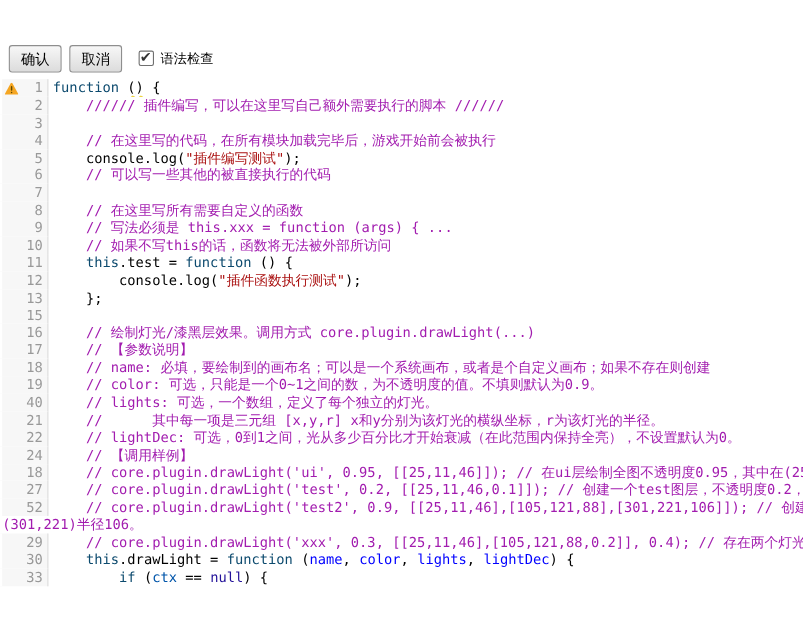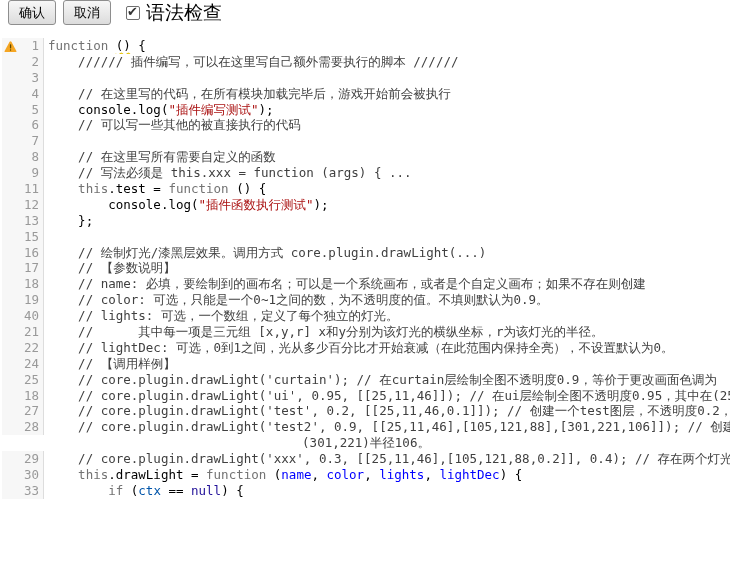--- a/index.html
+++ b/index.html
@@ -6,23 +6,24 @@
   html, body { margin: 0; padding: 0; }
   body {
     width: 730px; height: 571px; overflow: hidden;
     background: #fff;
     font-family: "Liberation Sans", sans-serif;
   }
 
   
   .toolbar {
     height: 38px;
-    display: flex; align-items: flex-start;
+    display: flex; align-items: center;
     padding: 0 8px; gap: 7px;
     background: #fff;
+    margin-top: 34px;
   }
   .btn {
     font-family: "Liberation Sans", sans-serif;
     font-size: 13px; color: #000;
     padding: 4px 10px;
     border: 1px solid #8e8e8e; border-radius: 3px;
     background: linear-gradient(#f7f7f7, #dcdcdc);
     cursor: pointer; line-height: 15px;
   }
   .checkbox-wrap {
@@ -31,21 +32,21 @@
   }
   .checkbox {
     width: 14px; height: 14px;
     border: 1px solid #6f6f6f; border-radius: 2px;
     background: #fff; position: relative;
   }
   .checkbox .mark {
     position: absolute; left: 0px; top: -3px;
     font-size: 13px; color: #333;
   }
-  .checkbox-label { font-size: 19px; color: #000; }
+  .checkbox-label { font-size: 12px; color: #000; }
 
   
   .editor {
     position: relative;
     width: 730px;
     font-family: "DejaVu Sans Mono", monospace;
     font-size: 12.5px;
     line-height: 15.9px;
     cursor: text;
   }
@@ -60,25 +61,25 @@
     padding-right: 4px;
     user-select: none;
   }
   .code {
     flex: 1 1 auto;
     padding-left: 4px;
     overflow: hidden;
     white-space: pre;
     color: #000;
   }
-  .row.wrap .code { padding-left: 2px; text-align: center; }
+  .row.wrap .code { padding-left: 2px; }
 
   
-  .tok-k { color: #737373; }
-  .tok-c { color: #404040; }
+  .tok-k { color: #0c4a6e; }
+  .tok-c { color: #a21caf; }
   .tok-s { color: #aa1111; }
   .tok-d { color: #0000ff; }
   .tok-v { color: #0055aa; }
   .tok-a { color: #221199; }
   .tok-p { color: #000000; }
   .tok-w {
     color: #000000;
     text-decoration-line: underline;
     text-decoration-style: wavy;
     text-decoration-color: #e6c300;
@@ -113,33 +114,33 @@
   </svg>
 <div class="row"><div class="gutter-cell">1</div><div class="code"><span class="tok-k">function</span><span class="tok-p"> </span><span class="tok-w">()</span><span class="tok-p"> {</span></div></div>
     <div class="row"><div class="gutter-cell">2</div><div class="code"><span class="tok-c">    ////// 插件编写，可以在这里写自己额外需要执行的脚本 //////</span></div></div>
     <div class="row"><div class="gutter-cell">3</div><div class="code"></div></div>
     <div class="row"><div class="gutter-cell">4</div><div class="code"><span class="tok-c">    // 在这里写的代码，在所有模块加载完毕后，游戏开始前会被执行</span></div></div>
     <div class="row"><div class="gutter-cell">5</div><div class="code"><span class="tok-p">    console.log(</span><span class="tok-s">"插件编写测试"</span><span class="tok-p">);</span></div></div>
     <div class="row"><div class="gutter-cell">6</div><div class="code"><span class="tok-c">    // 可以写一些其他的被直接执行的代码</span></div></div>
     <div class="row"><div class="gutter-cell">7</div><div class="code"></div></div>
     <div class="row"><div class="gutter-cell">8</div><div class="code"><span class="tok-c">    // 在这里写所有需要自定义的函数</span></div></div>
     <div class="row"><div class="gutter-cell">9</div><div class="code"><span class="tok-c">    // 写法必须是 this.xxx = function (args) { ...</span></div></div>
+    <div class="row"><div class="gutter-cell">10</div><div class="code"><span class="tok-c">    // 如果不写this的话，函数将无法被外部所访问</span></div></div>
     <div class="row"><div class="gutter-cell">11</div><div class="code"><span class="tok-p">    </span><span class="tok-k">this</span><span class="tok-p">.test = </span><span class="tok-k">function</span><span class="tok-p"> () {</span></div></div>
     <div class="row"><div class="gutter-cell">12</div><div class="code"><span class="tok-p">        console.log(</span><span class="tok-s">"插件函数执行测试"</span><span class="tok-p">);</span></div></div>
     <div class="row"><div class="gutter-cell">13</div><div class="code"><span class="tok-p">    };</span></div></div>
     <div class="row"><div class="gutter-cell">15</div><div class="code"></div></div>
     <div class="row"><div class="gutter-cell">16</div><div class="code"><span class="tok-c">    // 绘制灯光/漆黑层效果。调用方式 core.plugin.drawLight(...)</span></div></div>
     <div class="row"><div class="gutter-cell">17</div><div class="code"><span class="tok-c">    // 【参数说明】</span></div></div>
     <div class="row"><div class="gutter-cell">18</div><div class="code"><span class="tok-c">    // name: 必填，要绘制到的画布名；可以是一个系统画布，或者是个自定义画布；如果不存在则创建</span></div></div>
     <div class="row"><div class="gutter-cell">19</div><div class="code"><span class="tok-c">    // color: 可选，只能是一个0~1之间的数，为不透明度的值。不填则默认为0.9。</span></div></div>
     <div class="row"><div class="gutter-cell">40</div><div class="code"><span class="tok-c">    // lights: 可选，一个数组，定义了每个独立的灯光。</span></div></div>
     <div class="row"><div class="gutter-cell">21</div><div class="code"><span class="tok-c">    //      其中每一项是三元组 [x,y,r] x和y分别为该灯光的横纵坐标，r为该灯光的半径。</span></div></div>
     <div class="row"><div class="gutter-cell">22</div><div class="code"><span class="tok-c">    // lightDec: 可选，0到1之间，光从多少百分比才开始衰减（在此范围内保持全亮），不设置默认为0。</span></div></div>
     <div class="row"><div class="gutter-cell">24</div><div class="code"><span class="tok-c">    // 【调用样例】</span></div></div>
-    <div class="row"><div class="gutter-cell">25</div><div class="code"><span class="tok-c">    // core.plugin.drawLight('curtain'); // 在curtain层绘制全图不透明度0.9，等价于更改画面色调为</span></div></div>
     <div class="row"><div class="gutter-cell">18</div><div class="code"><span class="tok-c">    // core.plugin.drawLight('ui', 0.95, [[25,11,46]]); // 在ui层绘制全图不透明度0.95，其中在(25,</span></div></div>
     <div class="row"><div class="gutter-cell">27</div><div class="code"><span class="tok-c">    // core.plugin.drawLight('test', 0.2, [[25,11,46,0.1]]); // 创建一个test图层，不透明度0.2，其</span></div></div>
-    <div class="row"><div class="gutter-cell">28</div><div class="code"><span class="tok-c">    // core.plugin.drawLight('test2', 0.9, [[25,11,46],[105,121,88],[301,221,106]]); // 创建test2</span></div></div>
+    <div class="row"><div class="gutter-cell">52</div><div class="code"><span class="tok-c">    // core.plugin.drawLight('test2', 0.9, [[25,11,46],[105,121,88],[301,221,106]]); // 创建test2</span></div></div>
     <div class="row wrap"><div class="code"><span class="tok-c">(301,221)半径106。</span></div></div>
     <div class="row"><div class="gutter-cell">29</div><div class="code"><span class="tok-c">    // core.plugin.drawLight('xxx', 0.3, [[25,11,46],[105,121,88,0.2]], 0.4); // 存在两个灯光效果</span></div></div>
     <div class="row"><div class="gutter-cell">30</div><div class="code"><span class="tok-p">    </span><span class="tok-k">this</span><span class="tok-p">.drawLight = </span><span class="tok-k">function</span><span class="tok-p"> (</span><span class="tok-d">name</span><span class="tok-p">, </span><span class="tok-d">color</span><span class="tok-p">, </span><span class="tok-d">lights</span><span class="tok-p">, </span><span class="tok-d">lightDec</span><span class="tok-p">) {</span></div></div>
     <div class="row"><div class="gutter-cell">33</div><div class="code"><span class="tok-p">        </span><span class="tok-k">if</span><span class="tok-p"> (</span><span class="tok-v">ctx</span><span class="tok-p"> == </span><span class="tok-a">null</span><span class="tok-p">) {</span></div></div>
   </div>
 
 </body></html>

